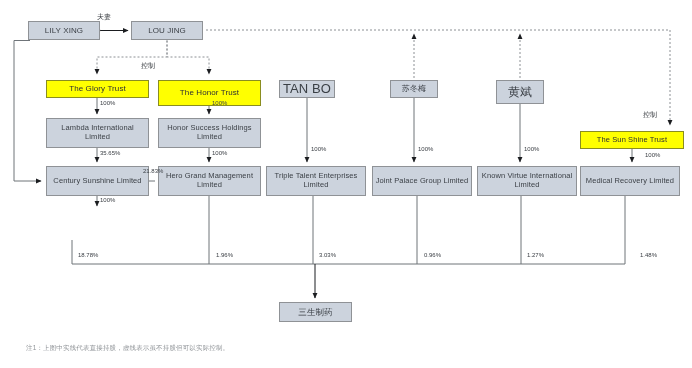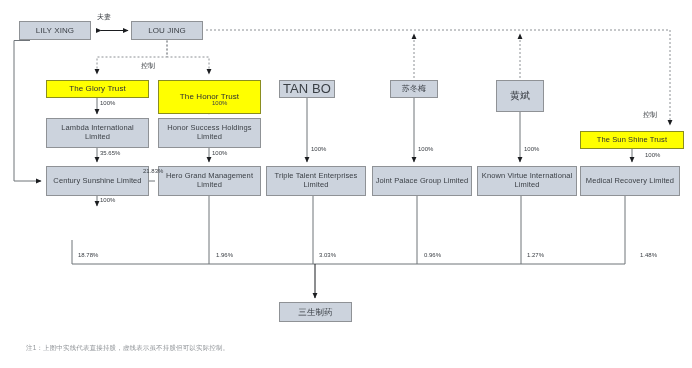--- a/index.html
+++ b/index.html
@@ -115,28 +115,28 @@
       <path d="M209,196 L209,264"></path>
       <path d="M313,196 L313,264"></path>
       <path d="M417,196 L417,264"></path>
       <path d="M521,196 L521,264"></path>
       <path d="M625,196 L625,264"></path>
       <path d="M72,264 L625,264"></path>
       <path d="M315,264 L315,298" stroke="#1b1d20" marker-end="url(#ah)"></path>
     </g>
   </svg>
 
-  <div class="node person" style="left:19px;  top:21px;  width:72px;  height:19px; font-size:8px;">LILY XING</div>
+  <div class="node person" style="left:28px;  top:21px;  width:72px;  height:19px; font-size:8px;">LILY XING</div>
   <div class="node person" style="left:131px; top:21px;  width:72px;  height:19px; font-size:8px;">LOU JING</div>
 
   <div class="node trust" style="left:46px;  top:80px;  width:103px; height:18px; font-size:8px;">The Glory Trust</div>
-  <div class="node trust" style="left:158px; top:80px;  width:103px; height:34px; font-size:8px;">The Honor Trust</div>
+  <div class="node trust" style="left:158px; top:80px;  width:103px; height:26px; font-size:8px;">The Honor Trust</div>
   <div class="node person" style="left:279px; top:80px;  width:56px;  height:18px; font-size:13px;">TAN BO</div>
   <div class="node person" style="left:390px; top:80px;  width:48px;  height:18px; font-size:8px;">苏冬梅</div>
-  <div class="node person" style="left:496px; top:80px;  width:48px;  height:32px; font-size:10px;">黄斌</div>
+  <div class="node person" style="left:496px; top:80px;  width:48px;  height:24px; font-size:12px;">黄斌</div>
 
   <div class="node trust" style="left:580px; top:131px; width:104px; height:18px; font-size:7.5px;">The Sun Shine Trust</div>
 
   <div class="node" style="left:46px;  top:118px; width:103px; height:30px; font-size:7.5px;text-align:center;">Lambda International Limited</div>
   <div class="node" style="left:46px;  top:166px; width:103px; height:30px; font-size:7.5px;">Century Sunshine Limited</div>
 
   <div class="node" style="left:158px; top:118px; width:103px; height:30px; font-size:7.5px;">Honor Success Holdings Limited</div>
   <div class="node" style="left:158px; top:166px; width:103px; height:30px; font-size:7.5px;">Hero Grand Management Limited</div>
   <div class="node" style="left:266px; top:166px; width:100px; height:30px; font-size:7.5px;">Triple Talent Enterprises Limited</div>
   <div class="node" style="left:372px; top:166px; width:100px; height:30px; font-size:7.5px;">Joint Palace Group Limited</div>

